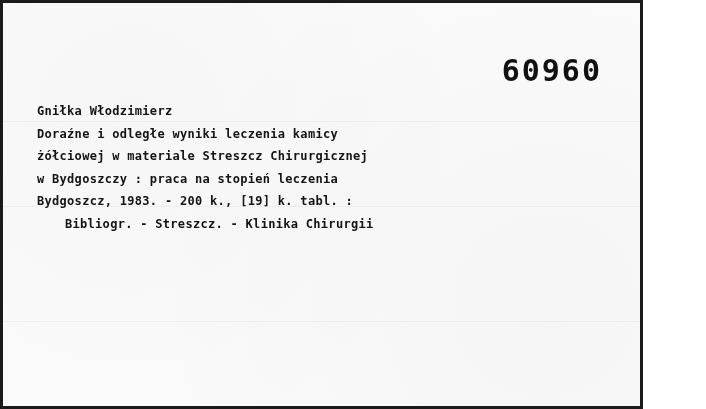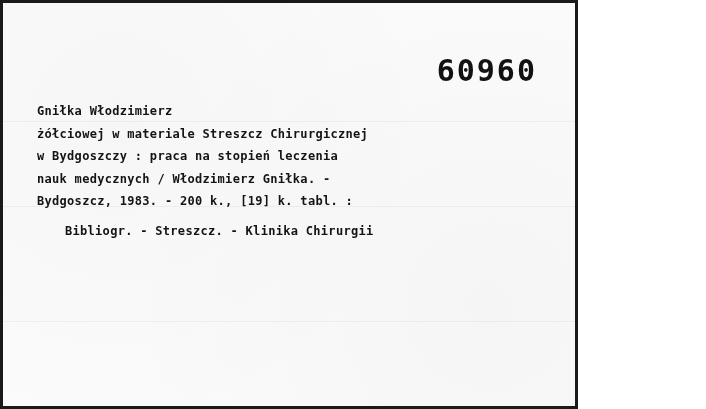--- a/index.html
+++ b/index.html
@@ -8,21 +8,21 @@
   }
   body {
     width: 706px;
     height: 409px;
     background: #ffffff;
     font-family: "DejaVu Sans Mono", monospace;
     overflow: hidden;
   }
   #card {
     position: relative;
-    width: 578px;
+    width: 643px;
     height: 409px;
     background: #fbfbfb;
     box-sizing: border-box;
     border: 3px solid #1a1a1a;
     
     background-image:
       radial-gradient(circle at 20% 30%, rgba(0,0,0,0.02), rgba(0,0,0,0) 60%),
       radial-gradient(circle at 85% 75%, rgba(0,0,0,0.025), rgba(0,0,0,0) 65%);
   }
   #catalog-number {
@@ -47,21 +47,20 @@
     letter-spacing: 0.3px;
   }
   .line {
     white-space: pre;
     display: block;
   }
   .indent {
     padding-left: 28px;
   }
   .note-block {
-    margin-top: 7px;
   }
   
   .streak {
     position: absolute;
     left: 0;
     right: 0;
     height: 1px;
     background: rgba(0,0,0,0.045);
     pointer-events: none;
   }
@@ -74,21 +73,21 @@
   <div class="streak" style="top:118px"></div>
   <div class="streak" style="top:203px"></div>
   <div class="streak" style="top:318px"></div>
 
   <div id="catalog-number">60960</div>
 
   <div id="record-body">
 
     <span class="line">Gniłka Włodzimierz</span>
 
+    <span class="line">Doraźne i odległe wyniki leczenia kamicy</span>
     <span class="line">żółciowej w materiale Streszcz Chirurgicznej</span>
     <span class="line">w Bydgoszczy : praca na stopień leczenia</span>
-    <span class="line">nauk medycznych / Włodzimierz Gniłka. -</span>
     <span class="line">Bydgoszcz, 1983. - 200 k., [19] k. tabl. :</span>
 
     <span class="line indent note-block">Bibliogr. - Streszcz. - Klinika Chirurgii</span>
 
   </div>
 </div>
 
 </body></html>

